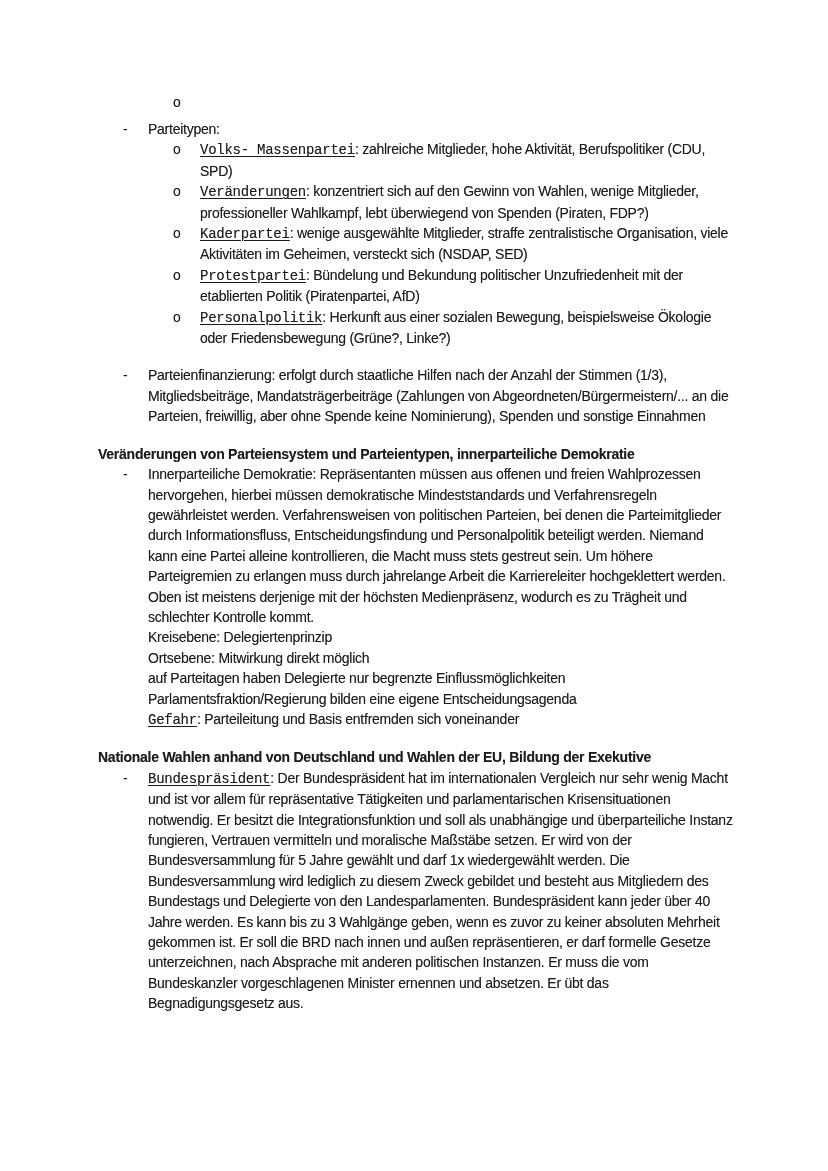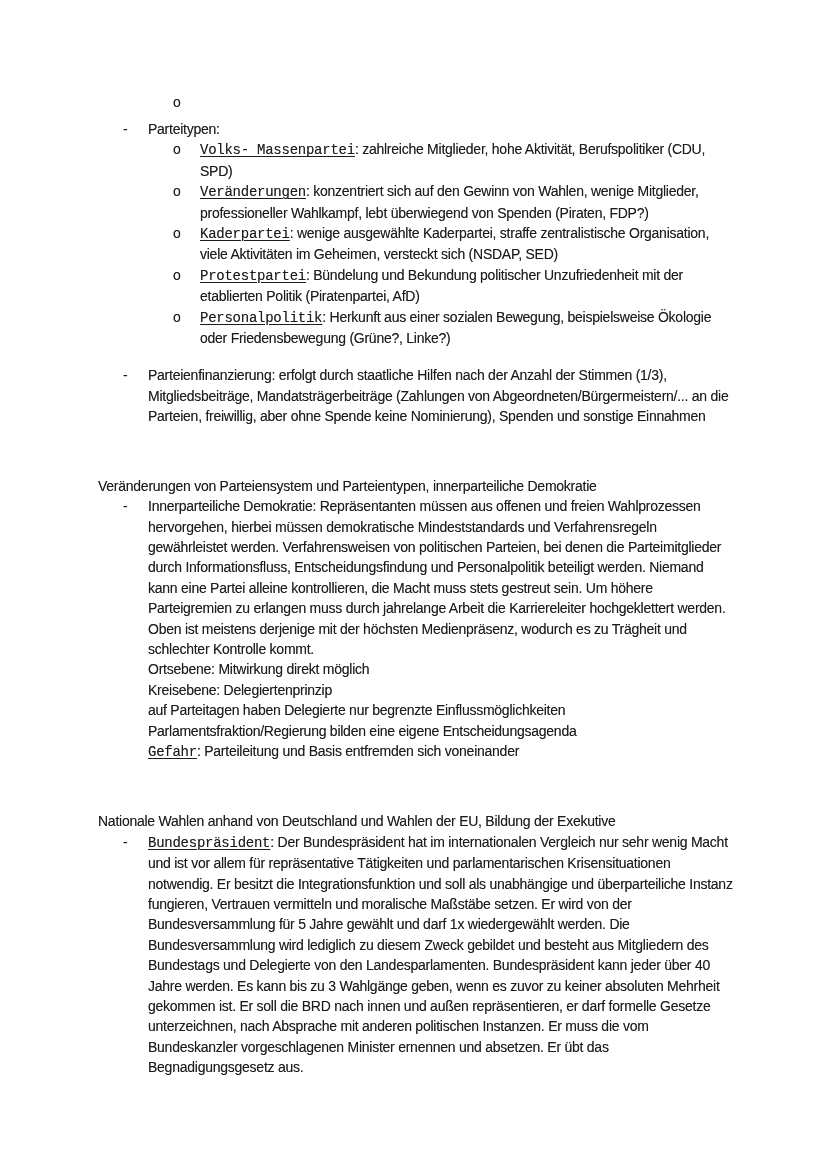--- a/index.html
+++ b/index.html
@@ -22,51 +22,51 @@
     padding: 92px 94px 0 98px;
     background: #ffffff;
   }
   .doc {
     font-size: 14px;
     line-height: 20.4px;
     letter-spacing: -0.25px;
     text-shadow: 0 0 0.5px rgba(20,20,20,0.45);
   }
   .block { position: relative; }
-  .heading { font-weight: 400; margin-top: 32px; }
+  .heading { font-weight: 700; }
   .li1 { padding-left: 50px; }
   .p1  { padding-left: 50px; }
   .li2 { padding-left: 102px; }
   .marker { position: absolute; top: 0; }
   .m1 { left: 25px; }
   .m2 { left: 75px; }
   .u { text-decoration: underline; text-underline-offset: 2px; text-decoration-thickness: 1px; font-family: Liberation Mono, monospace; }
   .gap    { height: 17px; }
   .gap-lg { height: 27px; }
 </style>
 </head>
 <body>
 
 <div class="page">
   <div class="doc">
       <div class="block li2"><span class="marker m2">o</span></div>
       <div class="block gap-lg"></div>
       <div class="block li1"><span class="marker m1">-</span><span>Parteitypen:</span></div>
       <div class="block li2"><span class="marker m2">o</span><span class="u">Volks- Massenpartei</span><span>: zahlreiche Mitglieder, hohe Aktivität, Berufspolitiker (CDU, SPD)</span></div>
       <div class="block li2"><span class="marker m2">o</span><span class="u">Veränderungen</span><span>: konzentriert sich auf den Gewinn von Wahlen, wenige Mitglieder, professioneller Wahlkampf, lebt überwiegend von Spenden (Piraten, FDP?)</span></div>
-      <div class="block li2"><span class="marker m2">o</span><span class="u">Kaderpartei</span><span>: wenige ausgewählte Kaderpartei, straffe zentralistische Organisation, viele Aktivitäten im Geheimen, versteckt sich (NSDAP, SED)</span></div>
+      <div class="block li2"><span class="marker m2">o</span><span class="u">Kaderpartei</span><span>: wenige ausgewählte Mitglieder, straffe zentralistische Organisation, viele Aktivitäten im Geheimen, versteckt sich (NSDAP, SED)</span></div>
       <div class="block li2"><span class="marker m2">o</span><span class="u">Protestpartei</span><span>: Bündelung und Bekundung politischer Unzufriedenheit mit der etablierten Politik (Piratenpartei, AfD)</span></div>
       <div class="block li2"><span class="marker m2">o</span><span class="u">Personalpolitik</span><span>: Herkunft aus einer sozialen Bewegung, beispielsweise Ökologie oder Friedensbewegung (Grüne?, Linke?)</span></div>
       <div class="block gap"></div>
       <div class="block li1"><span class="marker m1">-</span><span>Parteienfinanzierung: erfolgt durch staatliche Hilfen nach der Anzahl der Stimmen (1/3), Mitgliedsbeiträge, Mandatsträgerbeiträge (Zahlungen von Abgeordneten/Bürgermeistern/... an die Parteien, freiwillig, aber ohne Spende keine Nominierung), Spenden und sonstige Einnahmen</span></div>
       <div class="block gap"></div>
       <div class="block heading"><span class="b">Veränderungen von Parteiensystem und Parteientypen, innerparteiliche Demokratie</span></div>
       <div class="block li1"><span class="marker m1">-</span><span>Innerparteiliche Demokratie: Repräsentanten müssen aus offenen und freien Wahlprozessen hervorgehen, hierbei müssen demokratische Mindeststandards und Verfahrensregeln gewährleistet werden. Verfahrensweisen von politischen Parteien, bei denen die Parteimitglieder durch Informationsfluss, Entscheidungsfindung und Personalpolitik beteiligt werden. Niemand kann eine Partei alleine kontrollieren, die Macht muss stets gestreut sein. Um höhere Parteigremien zu erlangen muss durch jahrelange Arbeit die Karriereleiter hochgeklettert werden. Oben ist meistens derjenige mit der höchsten Medienpräsenz, wodurch es zu Trägheit und schlechter Kontrolle kommt.</span></div>
+      <div class="block p1"><span>Kreisebene: Delegiertenprinzip</span></div>
       <div class="block p1"><span>Ortsebene: Mitwirkung direkt möglich</span></div>
-      <div class="block p1"><span>Kreisebene: Delegiertenprinzip</span></div>
       <div class="block p1"><span>auf Parteitagen haben Delegierte nur begrenzte Einflussmöglichkeiten</span></div>
       <div class="block p1"><span>Parlamentsfraktion/Regierung bilden eine eigene Entscheidungsagenda</span></div>
       <div class="block p1"><span class="u">Gefahr</span><span>: Parteileitung und Basis entfremden sich voneinander</span></div>
       <div class="block gap"></div>
       <div class="block heading"><span class="b">Nationale Wahlen anhand von Deutschland und Wahlen der EU, Bildung der Exekutive</span></div>
       <div class="block li1"><span class="marker m1">-</span><span class="u">Bundespräsident</span><span>: Der Bundespräsident hat im internationalen Vergleich nur sehr wenig Macht und ist vor allem für repräsentative Tätigkeiten und parlamentarischen Krisensituationen notwendig. Er besitzt die Integrationsfunktion und soll als unabhängige und überparteiliche Instanz fungieren, Vertrauen vermitteln und moralische Maßstäbe setzen. Er wird von der Bundesversammlung für 5 Jahre gewählt und darf 1x wiedergewählt werden. Die Bundesversammlung wird lediglich zu diesem Zweck gebildet und besteht aus Mitgliedern des Bundestags und Delegierte von den Landesparlamenten. Bundespräsident kann jeder über 40 Jahre werden. Es kann bis zu 3 Wahlgänge geben, wenn es zuvor zu keiner absoluten Mehrheit gekommen ist. Er soll die BRD nach innen und außen repräsentieren, er darf formelle Gesetze unterzeichnen, nach Absprache mit anderen politischen Instanzen. Er muss die vom Bundeskanzler vorgeschlagenen Minister ernennen und absetzen. Er übt das Begnadigungsgesetz aus.</span></div>
     </div>
 </div>
 
 </body></html>

